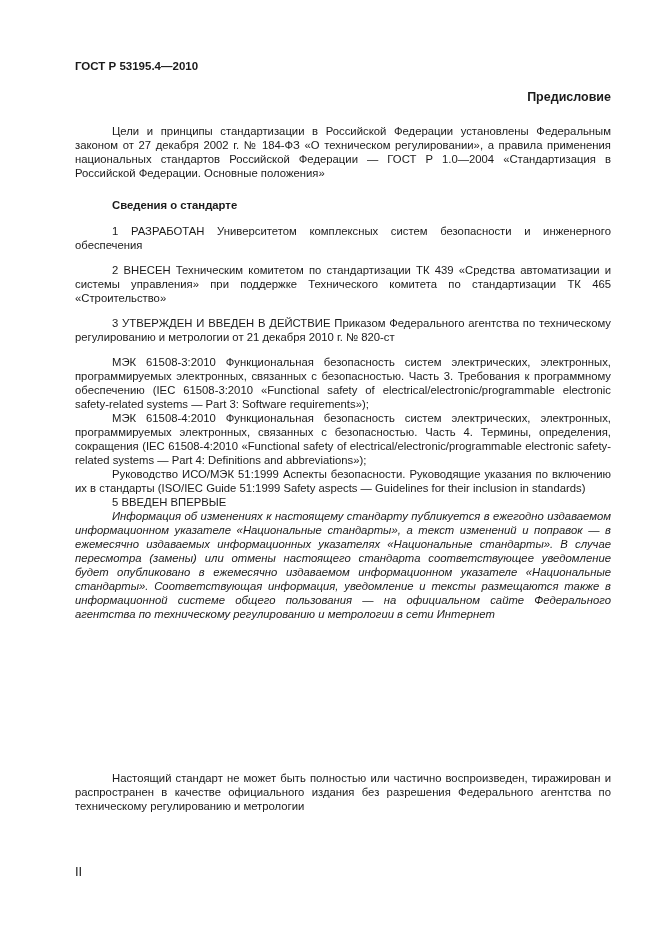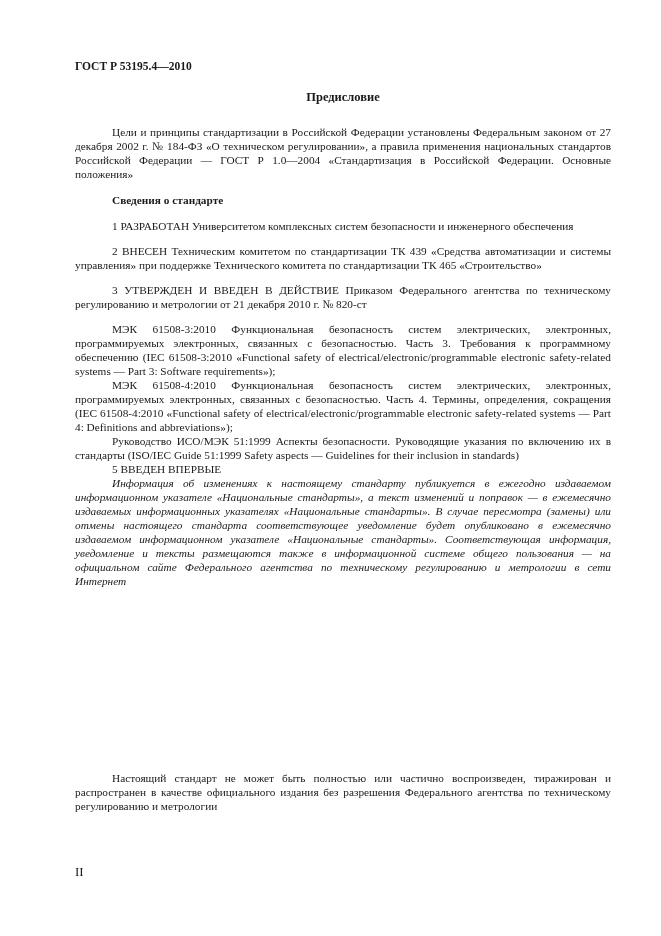--- a/index.html
+++ b/index.html
@@ -5,56 +5,56 @@
   html, body {
     margin: 0;
     padding: 0;
     background: #ffffff;
   }
   .page {
     position: relative;
     width: 661px;
     height: 936px;
     background: #ffffff;
-    font-family: Liberation Serif, serif;
+    font-family: Liberation Sans, sans-serif;
     color: #1a1a1a;
     overflow: hidden;
   }
   .content {
     position: absolute;
     left: 75px;
     top: 60px;
     width: 536px;
   }
   .doc-number {
     font-size: 11.5px;
     font-weight: bold;
     margin: 0 0 18px 0;
   }
   .fw-title {
     font-size: 12.5px;
     font-weight: bold;
-    text-align: center;
+    text-align: right;
     margin: 0 0 20px 0;
   }
   p.body-par {
     font-size: 11.3px;
     line-height: 14px;
     text-align: justify;
     text-indent: 37px;
     margin: 0;
   }
   p.spaced {
     margin-bottom: 11px;
   }
   .info-heading {
     font-size: 11.3px;
     font-weight: bold;
     text-indent: 37px;
-    margin: 13px 0 13px 0;
+    margin: 19px 0 13px 0;
   }
   .refs p {
     margin: 0;
   }
   .clause5 {
     margin-top: 12px;
   }
   .notice {
     font-style: italic;
     margin-top: 32px;

